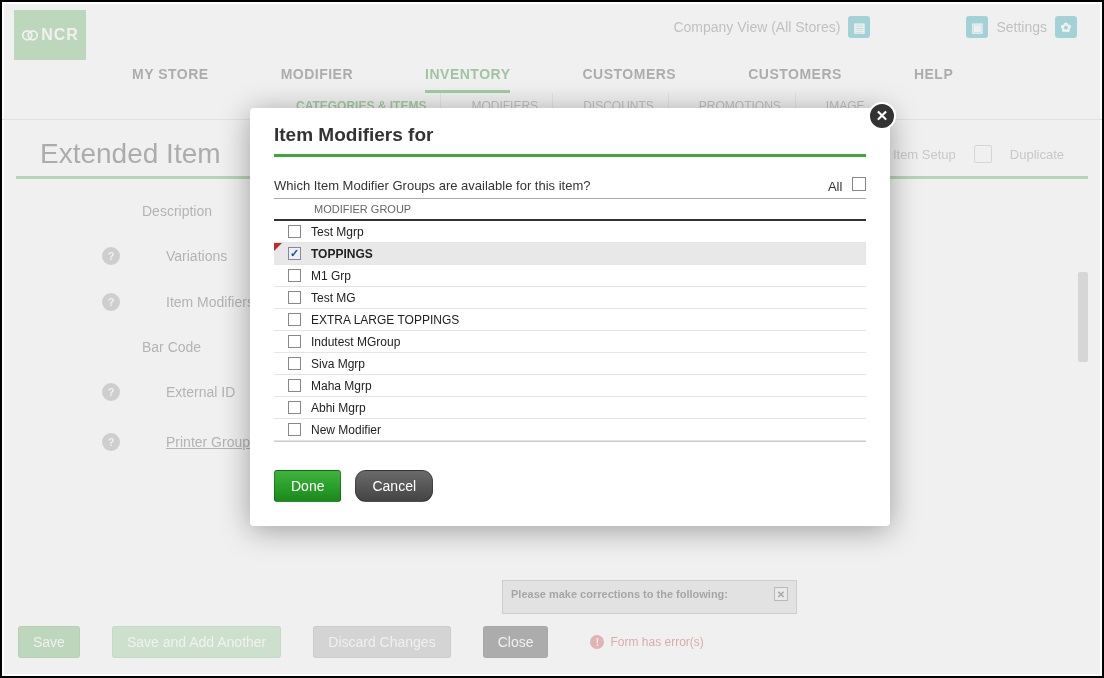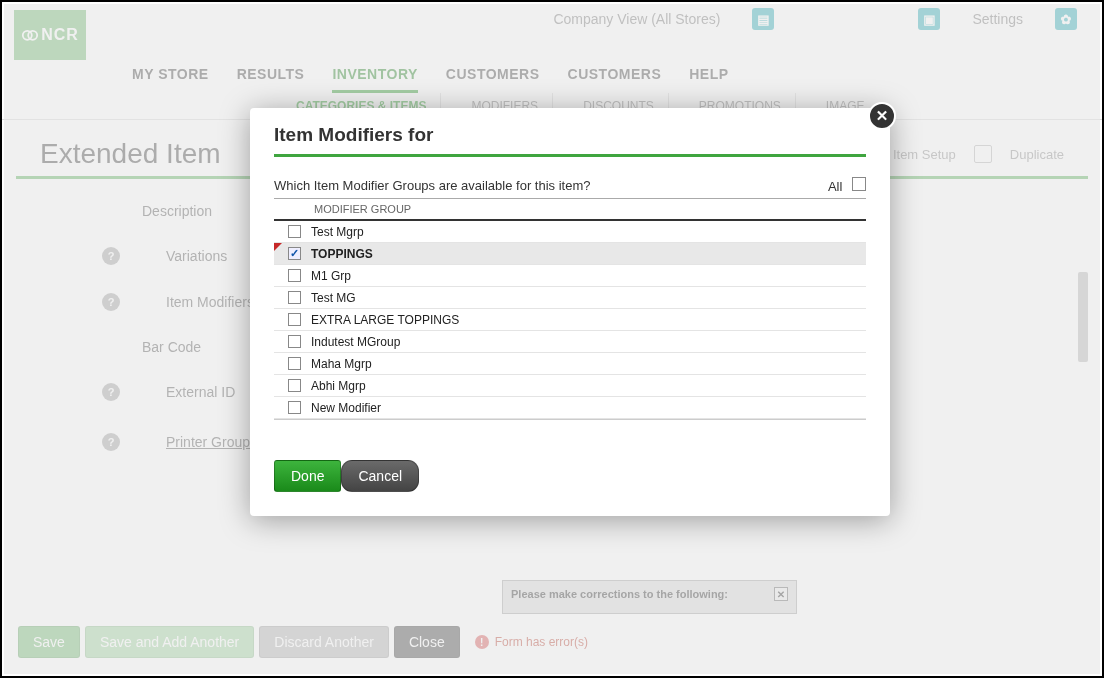--- a/index.html
+++ b/index.html
@@ -30,31 +30,31 @@
   .logo {
     width: 72px; height: 50px;
     background: #7fc07f;
     display: flex; align-items: center; justify-content: center;
     color: #fff; font-weight: bold; font-size: 16px;
     letter-spacing: 1px;
     position: relative;
   }
   .logo-ring { display:inline-block; width: 18px; height:14px; margin-right:2px; }
   .top-right {
-    position:absolute; right: 25px; top:6px;
-    display:flex; align-items:center; gap:32px;
+    position:absolute; right: 25px; top:14px;
+    display:flex; align-items:center; gap:8px;
     color:#888; font-size:14px;
   }
   .sq-icon {
     width:22px; height:22px; background:#3fb4bd; border-radius:3px;
     display:flex; align-items:center; justify-content:center; color:#fff;
     font-size:13px; font-weight:bold;
   }
   .nav {
-    display:flex; gap:28px; padding: 0 40px 0 130px;
+    display:flex; gap:72px; padding: 0 40px 0 130px;
     font-size:14px; color:#555; font-weight:bold;
   }
   .nav-item { padding: 8px 0; letter-spacing:0.5px; cursor:pointer;}
   .nav-item.active { color:#3a8f3a; border-bottom:3px solid #3fa53f;}
   .subnav {
     display:flex; gap:16px; padding-left: 280px; font-size:12px; color:#888;
     border-bottom:1px solid #ddd;
     text-align:center;
   }
   .subnav-item { padding:6px 14px; border-right:1px solid #ddd; cursor:pointer; }
@@ -84,21 +84,21 @@
   .select-like {
     display:flex; align-items:center; justify-content:space-between;
     border:1px solid #ccc; width:190px; height:26px; padding:0 4px 0 8px;
     color:#555; font-size:13px; background:#fff;
   }
   .select-arrow {
     width:18px; height:18px; background:#555; display:flex; align-items:center; justify-content:center; color:#fff; font-size:11px;
   }
   
   .bottom-bar {
-    position:absolute; left:16px; bottom:18px; display:flex; align-items:center; gap:5px;justify-content:space-between;
+    position:absolute; left:16px; bottom:18px; display:flex; align-items:center; gap:32px;justify-content:space-between;
   }
   .btn { padding:7px 14px; border-radius:3px; font-size:14px; color:#fff; border:1px solid rgba(0,0,0,0.1); cursor:pointer;}
   .btn-green { background:#7fc07f; }
   .btn-greenlight { background:#a9d8a9; }
   .btn-grey { background:#b8b8b8; }
   .btn-dark { background:#555; }
   .form-error-msg { color:#c2574a; font-size:12px; display:flex; align-items:center; gap:6px; margin-left: 10px;}
   .err-icon { width:14px; height:14px; border-radius:50%; background:#d66; color:#fff; font-size:10px; display:flex; align-items:center; justify-content:center; font-weight:bold;}
   
   .corr-box {
@@ -134,21 +134,21 @@
   .grid { border-bottom:1px solid #ccc; }
   .grow { display:flex; align-items:center; height:22px; font-size:12px; color:#222; padding-left:14px; border-bottom:1px solid #e4e4e4;}
   .grow.sel { background:#e8e8e8; position:relative; font-weight:bold;}
   .grow.sel::before{
     content:""; position:absolute; left:0; top:0; width:0; height:0;
     border-top:8px solid #c62828; border-right:8px solid transparent;
   }
   .cb { width:13px; height:13px; border:1px solid #888; margin-right:10px; background:#fff; display:flex; align-items:center; justify-content:center; font-size:10px; color:#1a5; cursor:pointer; position:relative;}
   .cb.checked { background:#eef; }
   .cb.checked::after{ content:"✓"; position:absolute; font-size:11px; color:#15a; font-weight:bold;}
-  .modal-buttons { margin-top:40px; display:flex; }
+  .modal-buttons { margin-top:28px; display:flex; gap:14px;}
   .mbtn { padding:7px 16px; border-radius:3px; font-size:14px; color:#fff; cursor:pointer; border:1px solid rgba(0,0,0,0.25);}
   .mbtn-done { background: linear-gradient(#3db43d,#1a8a1a); }
   .mbtn-cancel { background: linear-gradient(#6a6a6a,#444); border-radius: 11px; }
   
   .scroll-track {
     position:absolute; right:14px; top:210px; bottom:100px; width:12px;
   }
   .scroll-thumb {
     position:absolute; right:0; top:60px; width:10px; height:90px; background:#bdbdbd; border-radius:2px;
   }
@@ -172,21 +172,21 @@
     <span class="sq-icon">▤</span>
     <span style="width:80px"></span>
     <span class="sq-icon">▣</span>
     <span>Settings</span>
     <span class="sq-icon">✿</span>
   </div>
 </div>
 
 <div class="nav">
   <div class="nav-item">MY STORE</div>
-  <div class="nav-item">RESULTS</div>
+  <div class="nav-item">MODIFIER</div>
   <div class="nav-item active">INVENTORY</div>
   <div class="nav-item">CUSTOMERS</div>
   <div class="nav-item">CUSTOMERS</div>
   <div class="nav-item">HELP</div>
 </div>
 
 <div class="subnav">
   <div class="subnav-item active">CATEGORIES &amp; ITEMS</div>
   <div class="subnav-item">MODIFIERS</div>
   <div class="subnav-item">DISCOUNTS</div>
@@ -229,21 +229,21 @@
     <div class="select-like">
       <span>Kitchen</span>
       <span class="select-arrow">▾</span>
     </div>
   </div>
 </div>
 
 <div class="bottom-bar">
   <div class="btn btn-green">Save</div>
   <div class="btn btn-greenlight">Save and Add Another</div>
-  <div class="btn btn-grey">Discard Another</div>
+  <div class="btn btn-grey">Discard Changes</div>
   <div class="btn btn-dark">Close</div>
   <div class="form-error-msg">
     <span class="err-icon">!</span>
     <span>Form has error(s)</span>
   </div>
 </div>
 
 <div class="corr-box">
   <div class="hdr">
     <span>Please make corrections to the following:</span>
@@ -288,20 +288,24 @@
       <div class="grow">
         <span class="cb"></span>
         <span>EXTRA LARGE TOPPINGS</span>
       </div>
       <div class="grow">
         <span class="cb"></span>
         <span>Indutest MGroup</span>
       </div>
       <div class="grow">
         <span class="cb"></span>
+        <span>Siva Mgrp</span>
+      </div>
+      <div class="grow">
+        <span class="cb"></span>
         <span>Maha Mgrp</span>
       </div>
       <div class="grow">
         <span class="cb"></span>
         <span>Abhi Mgrp</span>
       </div>
       <div class="grow">
         <span class="cb"></span>
         <span>New Modifier</span>
       </div>

